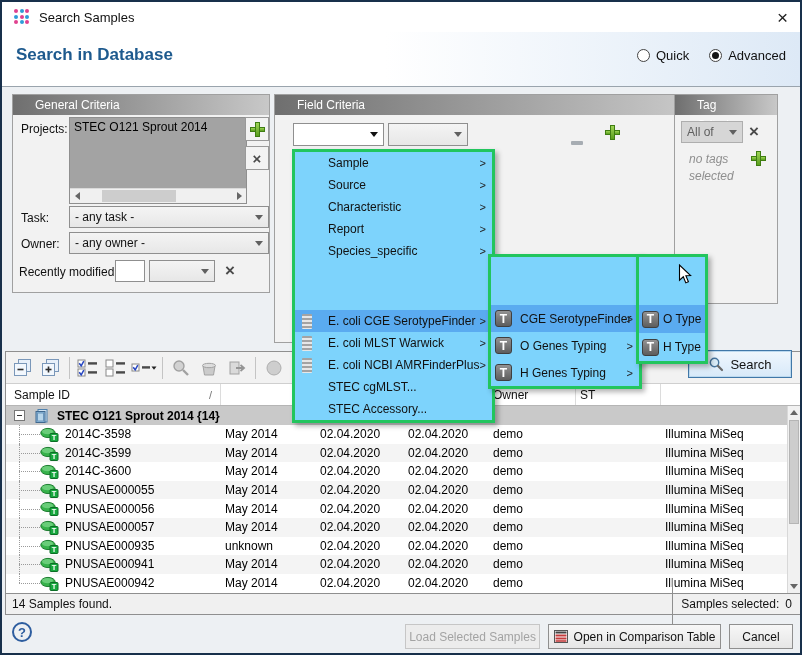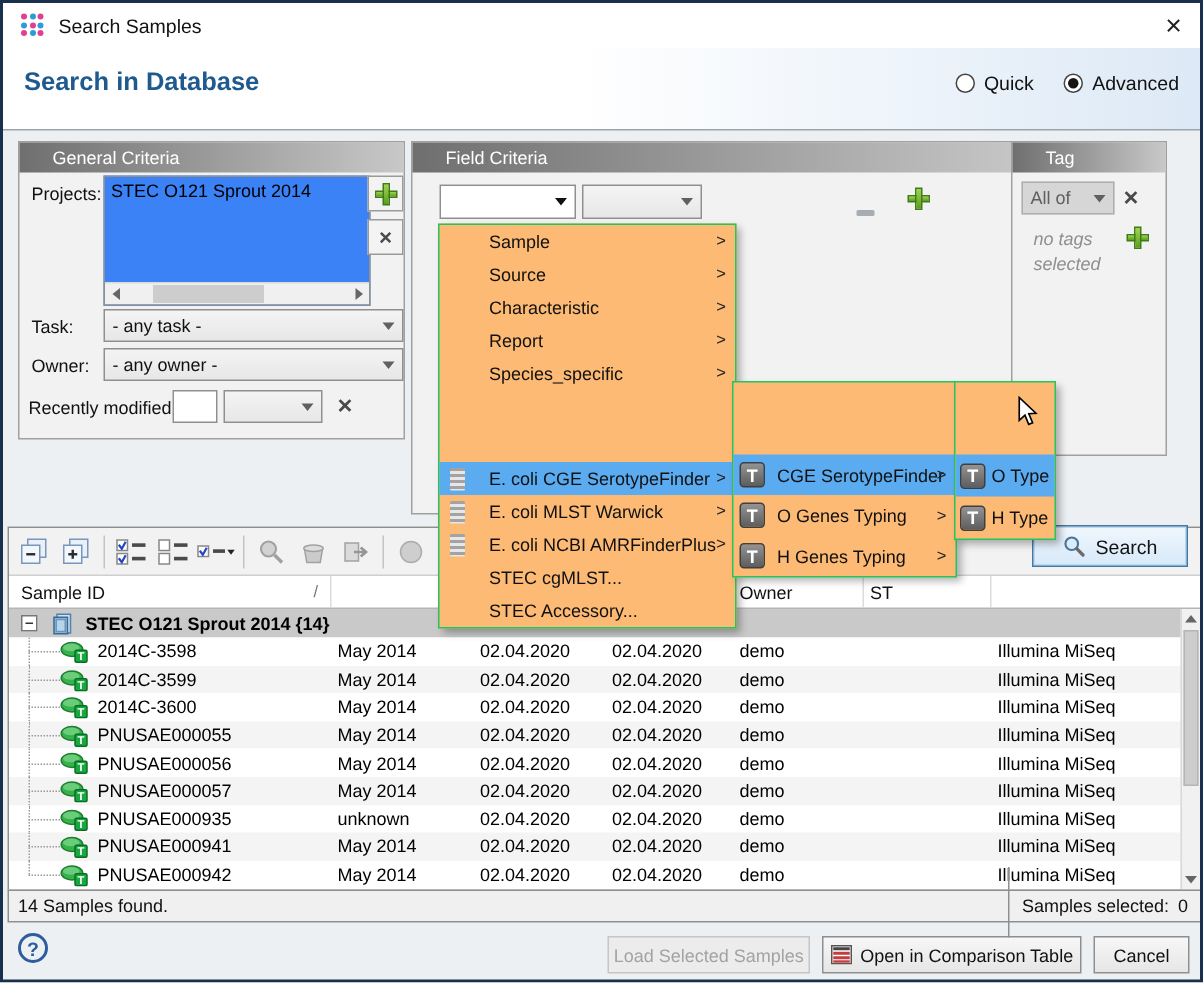--- a/index.html
+++ b/index.html
@@ -48,42 +48,42 @@
     align-items:center;justify-content:center;}
   .x-glyph{font-weight:900;font-size:15px;color:#4a4a4a;line-height:1;}
   .plus-ic{position:relative;width:15px;height:15px;display:inline-block;}
   .plus-ic::before{content:"";position:absolute;left:0;top:5px;width:15px;height:5px;box-sizing:border-box;
     background:linear-gradient(#9ed455,#5a9e1e);border:1px solid #3f7d12;}
   .plus-ic::after{content:"";position:absolute;left:5px;top:0;width:5px;height:15px;box-sizing:border-box;
     background:linear-gradient(#9ed455,#5a9e1e);border:1px solid #3f7d12;}
   .minus-ic{display:inline-block;width:12px;height:4px;background:#a7adb3;border-radius:1px;}
 
   
-  #projects-listbox{position:absolute;left:56px;top:22px;width:178px;height:87px;background:#3b82f6;
+  #projects-listbox{position:absolute;left:56px;top:22px;width:178px;height:87px;background:#a3a3a3;
     border:1px solid #8f8f8f;box-sizing:border-box;font-size:12px;overflow:hidden;}
   .list-item{padding:2px 4px;white-space:nowrap;}
   .hscroll{position:absolute;left:0;right:0;bottom:0;height:14px;background:#f0f0f0;border-top:1px solid #dadada;display:flex;}
   .hs-btn{width:14px;display:flex;align-items:center;justify-content:center;}
   .tri-l{width:0;height:0;border-top:4px solid transparent;border-bottom:4px solid transparent;border-right:5px solid #666;}
   .tri-r{width:0;height:0;border-top:4px solid transparent;border-bottom:4px solid transparent;border-left:5px solid #666;}
   .tri-u{width:0;height:0;border-left:4px solid transparent;border-right:4px solid transparent;border-bottom:5px solid #666;}
   .tri-d{width:0;height:0;border-left:4px solid transparent;border-right:4px solid transparent;border-top:5px solid #666;}
   .hs-track{flex:1;position:relative;}
   .hs-thumb{position:absolute;left:12%;width:50%;top:1px;bottom:1px;background:#cdcdcd;}
 
   
   .no-tags{position:absolute;left:14px;top:56px;font-style:italic;color:#8f8f8f;font-size:12px;line-height:17px;}
 
   
   #search-btn{position:absolute;left:686px;top:308px;width:104px;height:28px;box-sizing:border-box;
     border:1px solid #4178a8;background:linear-gradient(#f0f7fd,#d7e9f9);box-shadow:inset 0 0 0 1px #bcd9ef;
     display:flex;align-items:center;justify-content:center;gap:6px;font-size:13px;color:#111;z-index:5;margin-top:40px;}
 
   
-  .menu{position:absolute;background:#fdba74;border:1px solid #22c55e;box-shadow:3px 3px 5px rgba(0,0,0,.3);z-index:50;}
+  .menu{position:absolute;background:#7dd3fc;border:3px solid #22c55e;box-shadow:3px 3px 5px rgba(0,0,0,.3);z-index:50;}
   .menu-item{position:relative;display:flex;align-items:center;font-size:12px;color:#111;white-space:nowrap;}
   .menu-item.sel{background:#5aabf0;margin-top:48px;}
   .mi-label{pointer-events:none;}
   .mi-arrow{position:absolute;right:6px;font-size:11px;color:#222;}
   #menu-level1{left:290px;top:147px;width:197px;}
   #menu-level1 .menu-item{height:22px;padding-left:33px;}
   #menu-level2{left:486px;top:252px;width:148px;}
   #menu-level2 .menu-item{height:27px;padding-left:29px;}
   #menu-level3{left:634px;top:252px;width:66px;}
   #menu-level3 .menu-item{height:28px;padding-left:24px;}

